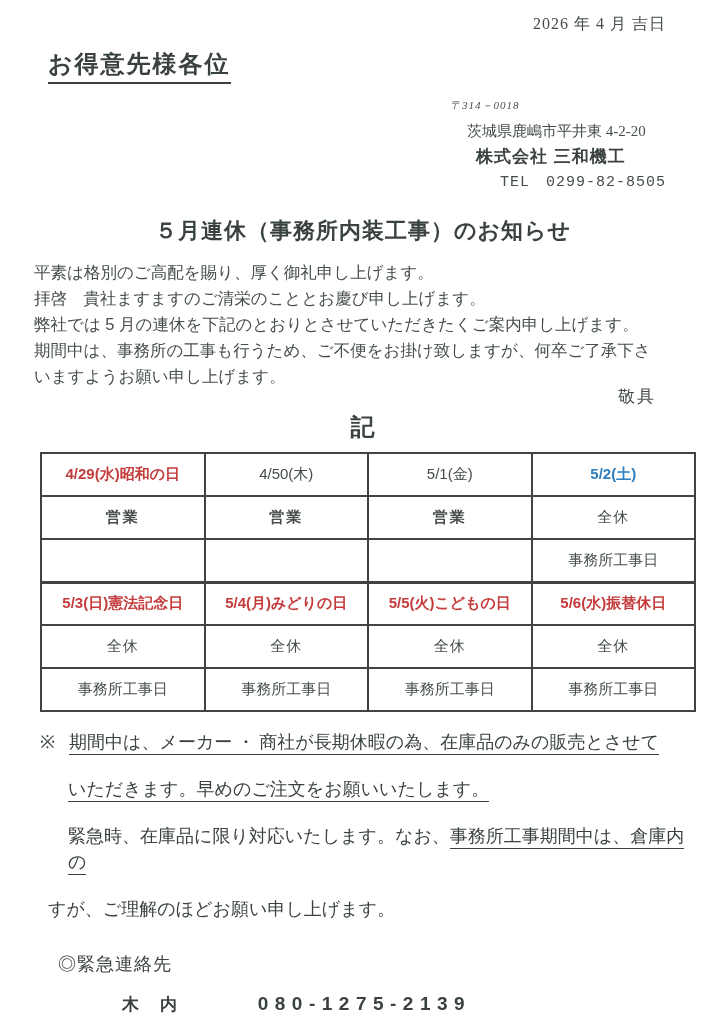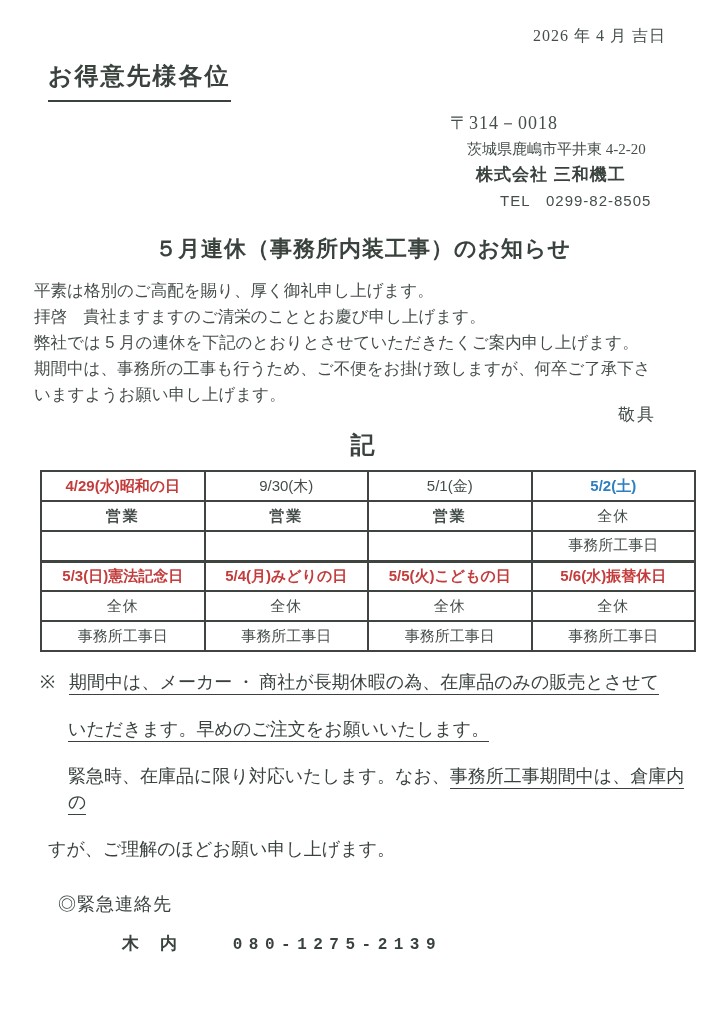--- a/index.html
+++ b/index.html
@@ -13,57 +13,57 @@
   html,body{background:#ffffff;}
   body{
     width:726px;height:1024px;
     font-family:"Liberation Sans",sans-serif;
     color:var(--ink);
     overflow:hidden;
   }
   .page{position:relative;width:726px;height:1024px;background:#fff;}
 
   .date-line{
-    padding-top:26px;padding-right:60px;
+    padding-top:14px;padding-right:60px;
     text-align:right;
     font-family:"Liberation Serif",serif;
     font-size:16px;letter-spacing:1px;
   }
   .addressee-wrap{margin:13px 0 0 48px;}
   .addressee{
     display:inline-block;
     font-family:"Liberation Serif",serif;
     font-size:24px;font-weight:bold;color:var(--ink-dark);
     letter-spacing:2px;
     border-bottom:2px solid var(--ink-dark);
-    padding-bottom:8px;
+    padding-bottom:2px;
   }
   .sender{margin:8px 0 0 450px;line-height:26px;}
-  .sender .postal{font-family:"Liberation Serif",serif;font-size:18px;letter-spacing:1px;}
+  .sender .postal{font-family:"Liberation Serif",serif;font-size:11px;letter-spacing:1px;font-style:italic;}
   .sender .address{font-family:"Liberation Serif",serif;font-size:15px;margin-left:17px;}
   .sender .company{font-size:17px;font-weight:bold;color:var(--ink-dark);margin-left:26px;letter-spacing:1px;}
-  .sender .tel{font-family:Liberation Sans, sans-serif;font-size:15px;margin-left:50px;letter-spacing:1px;}
+  .sender .tel{font-family:Liberation Mono, monospace;font-size:15px;margin-left:50px;letter-spacing:1px;}
 
   .doc-title{
     margin-top:20px;text-align:center;
     font-size:22px;font-weight:bold;color:var(--ink-dark);
     letter-spacing:1px;
   }
   .body-text{margin:13px 34px 0 34px;font-size:16.5px;line-height:26px;}
   .closing{margin:-4px 70px 0 0;text-align:right;font-size:17px;letter-spacing:2px;}
   .record-mark{margin-top:3px;text-align:center;font-size:24px;font-weight:bold;color:var(--ink-dark);letter-spacing:1px;}
 
   table.schedule{
     margin:9px 0 0 40px;
     width:656px;table-layout:fixed;
     border-collapse:collapse;
   }
   table.schedule td{
     border:2px solid var(--border);
-    height:30px;text-align:center;vertical-align:middle;
+    height:43px;text-align:center;vertical-align:middle;
     font-size:15px;
   }
   table.schedule tr.divider td{border-top:3.5px solid var(--border);}
   td.cell-red{color:var(--red);font-weight:bold;font-size:15px;}
   td.cell-blue{color:var(--blue);font-weight:bold;font-size:15px;}
   td.cell-open{font-size:19px;font-weight:bold;letter-spacing:2px;}
   td.cell-med{font-size:16px;letter-spacing:1px;}
   td.cell-note{font-size:14px;}
 
   .notes{
@@ -78,21 +78,21 @@
   .nmark{margin-right:14px;}
 
   .emergency-heading{
     margin:30px 0 0 58px;
     font-family:"Liberation Serif",serif;
     font-size:18px;color:var(--ink-dark);letter-spacing:1px;
   }
   .contacts{margin:14px 0 0 122px;}
   .contact-row{line-height:27px;font-size:17px;font-weight:bold;color:var(--ink-dark);}
   .contact-name{display:inline-block;width:86px;letter-spacing:2px;}
-  .contact-phone{display:inline-block;margin-left:20px;letter-spacing:6.5px;font-family:Liberation Mono, monospace;font-size:16px;}
+  .contact-phone{display:inline-block;margin-left:45px;letter-spacing:6.5px;font-family:Liberation Sans, sans-serif;font-size:19px;}
 </style>
 </head>
 <body>
 
 <div class="page">
 
   <div class="date-line">2026 年 4 月 吉日</div>
 
   <div class="addressee-wrap">
     <span class="addressee">お得意先様各位</span>
@@ -116,21 +116,21 @@
   </div>
 
   <div class="closing">敬具</div>
 
   <div class="record-mark">記</div>
 
   <table class="schedule">
     <tbody>
       <tr>
         <td class="cell-red">4/29(水)昭和の日</td>
-        <td class="cell-date">9/30(木)</td>
+        <td class="cell-date">4/50(木)</td>
         <td class="cell-date">5/1(金)</td>
         <td class="cell-blue">5/2(土)</td>
       </tr>
       <tr>
         <td class="cell-open">営業</td>
         <td class="cell-open">営業</td>
         <td class="cell-open">営業</td>
         <td class="cell-med">全休</td>
       </tr>
       <tr>

